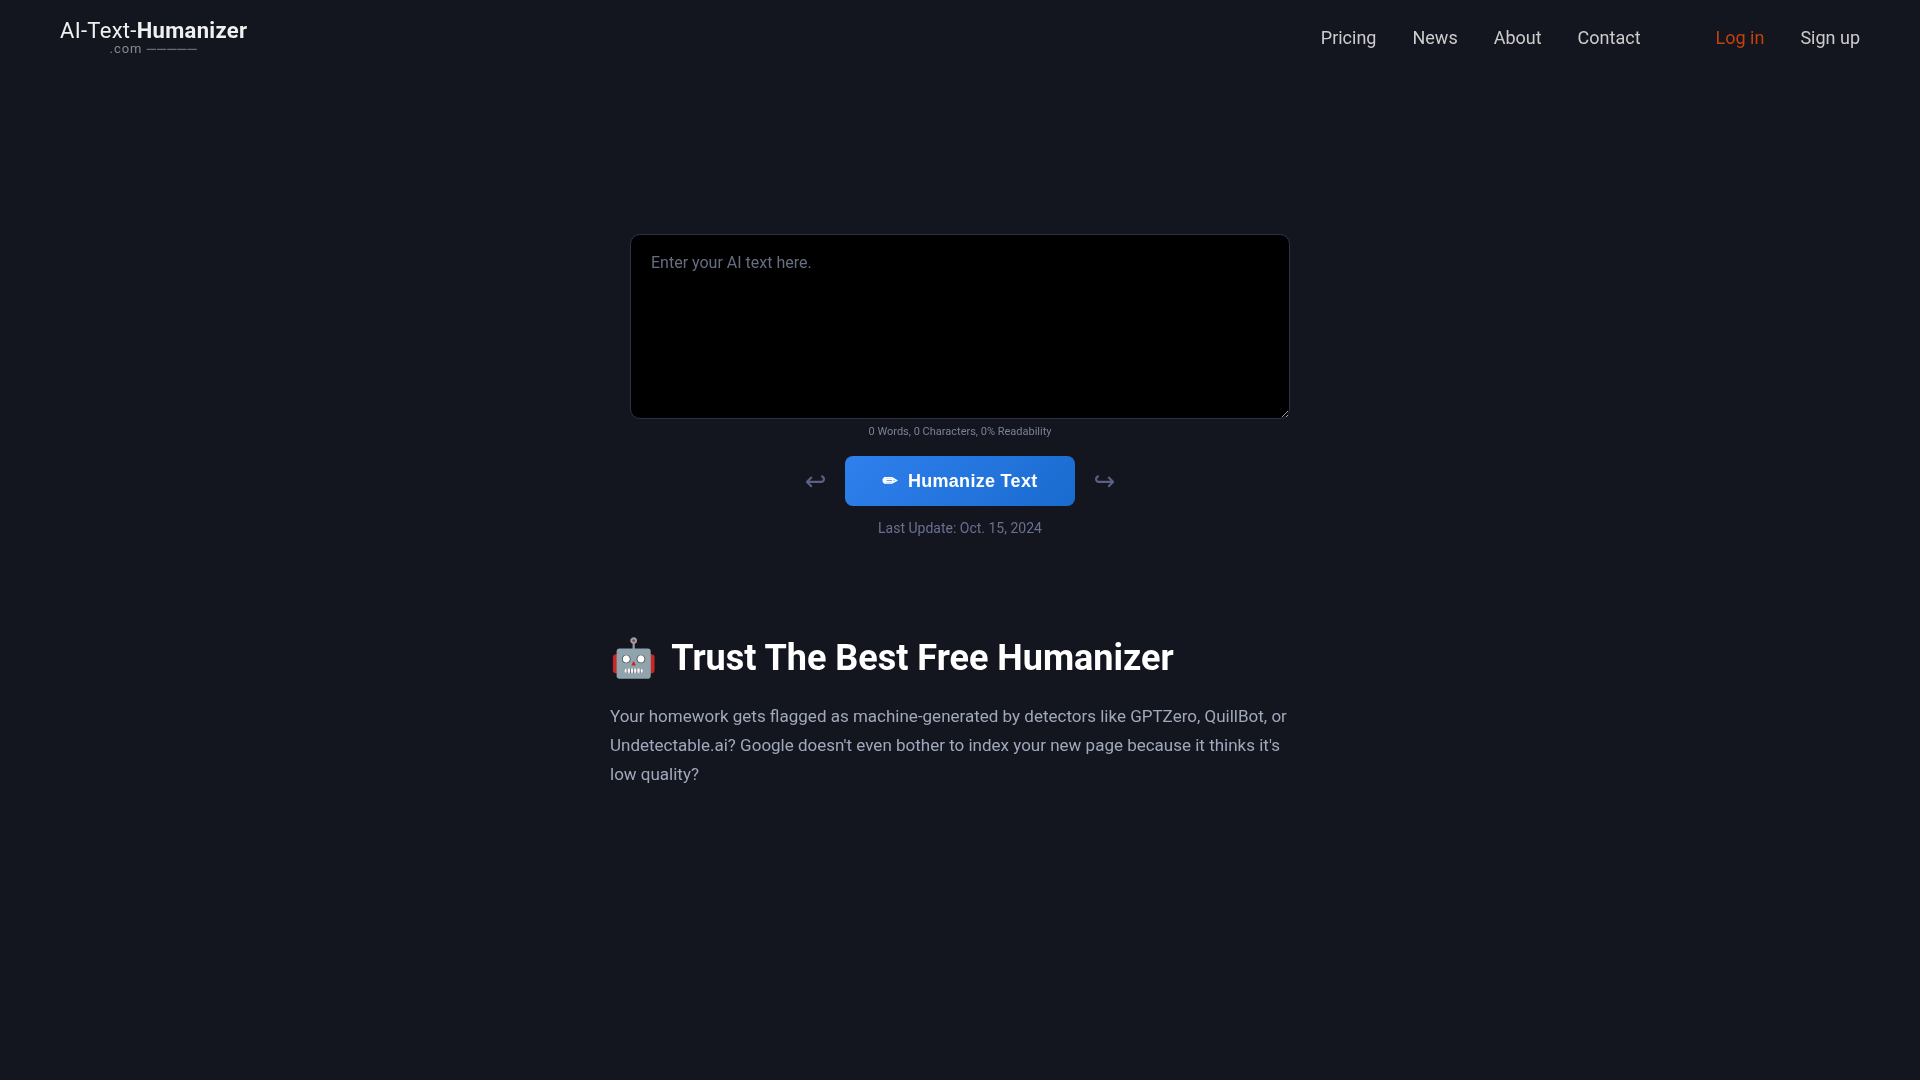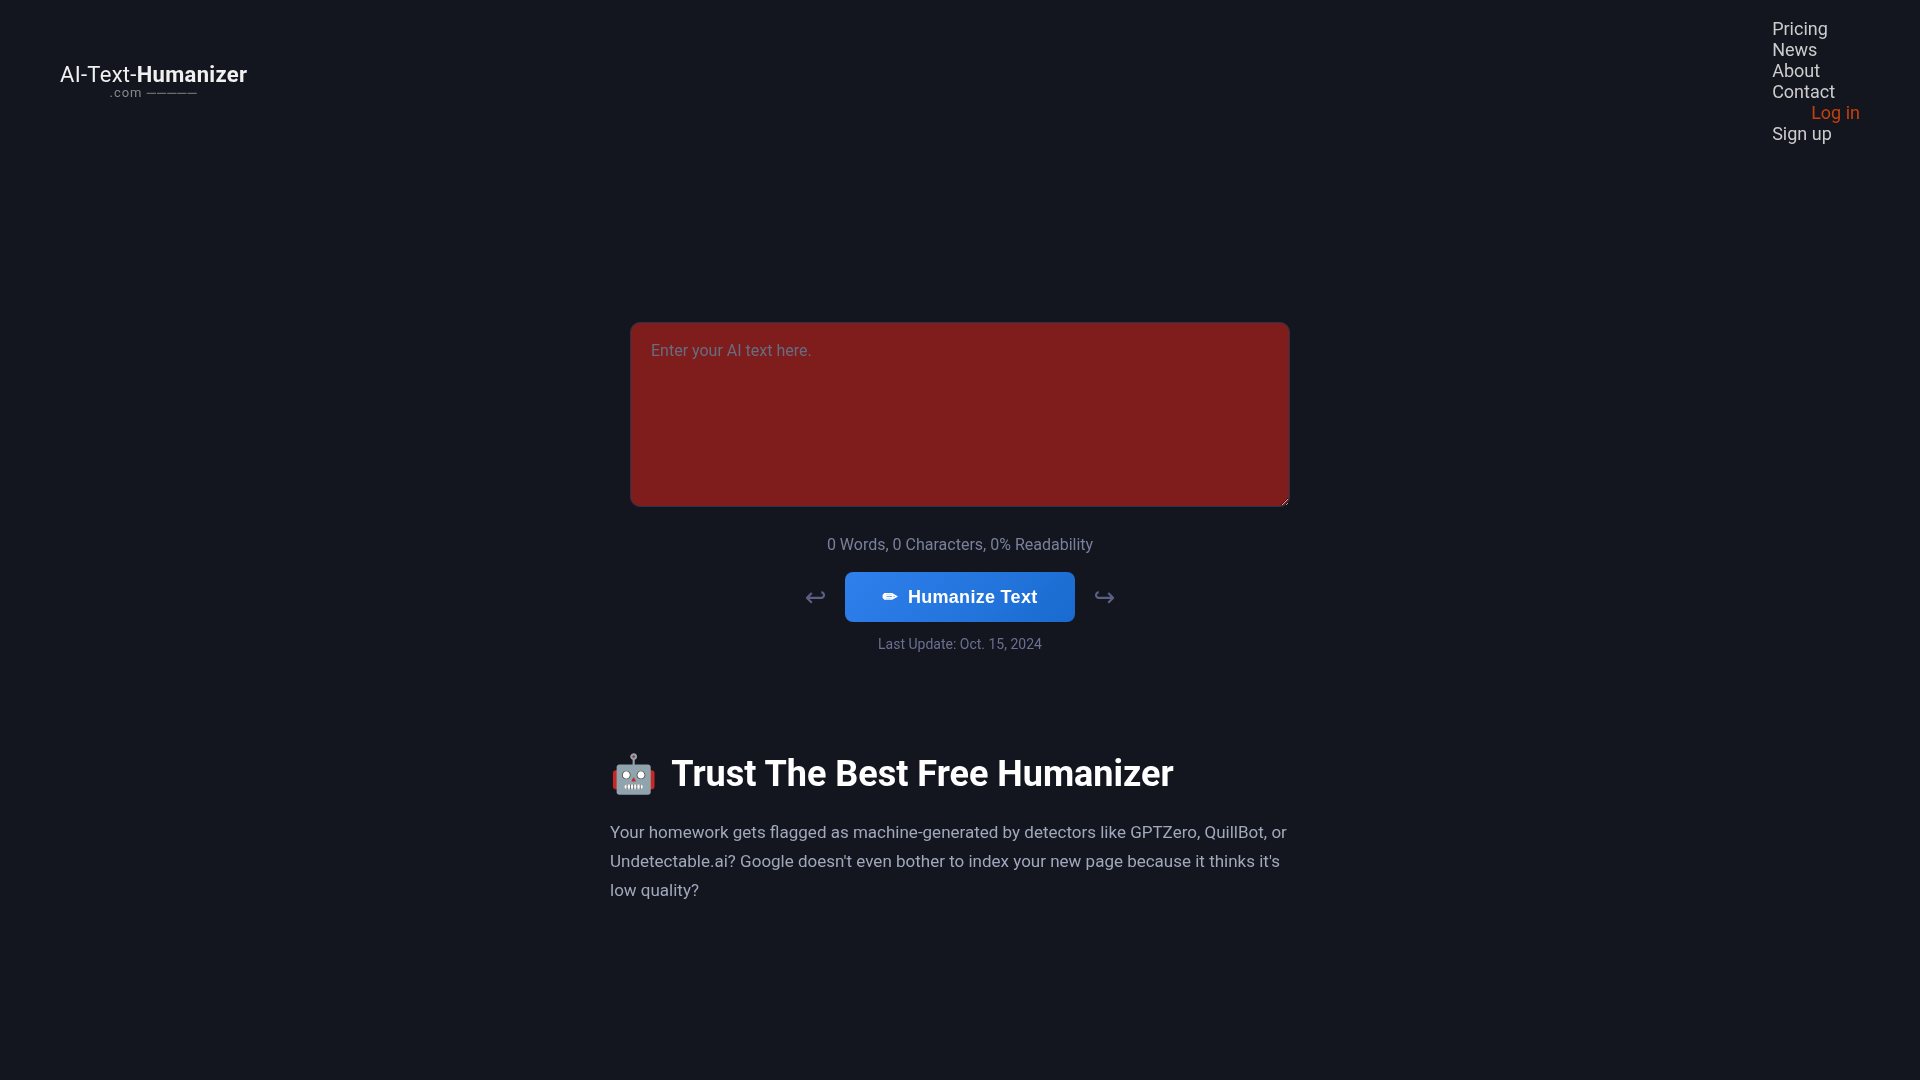--- a/index.html
+++ b/index.html
@@ -45,22 +45,22 @@
       font-size: 13px;
       color: #888;
       display: block;
       text-align: center;
       letter-spacing: 1px;
       margin-top: -2px;
     }
 
     nav {
       display: flex;
-      align-items: flex-start;
-      flex-direction: column;
+      align-items: flex-end;
+      gap: 36px;
     }
 
     nav a {
       color: #cccccc;
       text-decoration: none;
       font-size: 18px;
       font-weight: 400;
       transition: color 0.2s;
     }
 
@@ -110,40 +110,40 @@
     
     .text-tool {
       max-width: 700px;
       margin: 40px auto 0;
       padding: 0 20px;
     }
 
     .text-tool textarea {
       width: 100%;
       height: 185px;
-      background-color: #7f1d1d;
+      background-color: #000000;
       border: 1px solid #2e3248;
       border-radius: 10px;
       color: #aab0c0;
       font-size: 16px;
       padding: 18px 20px;
       resize: vertical;
       outline: none;
       font-family: inherit;
     }
 
     .text-tool textarea::placeholder {
       color: #666d80;
     }
 
     .stats-bar {
       text-align: center;
       color: #7a8099;
-      font-size: 16px;
-      margin-top: 24px;
+      font-size: 11px;
+      margin-top: 2px;
     }
 
     .action-row {
       display: flex;
       align-items: center;
       justify-content: center;
       gap: 18px;
       margin-top: 18px;
     }
 

